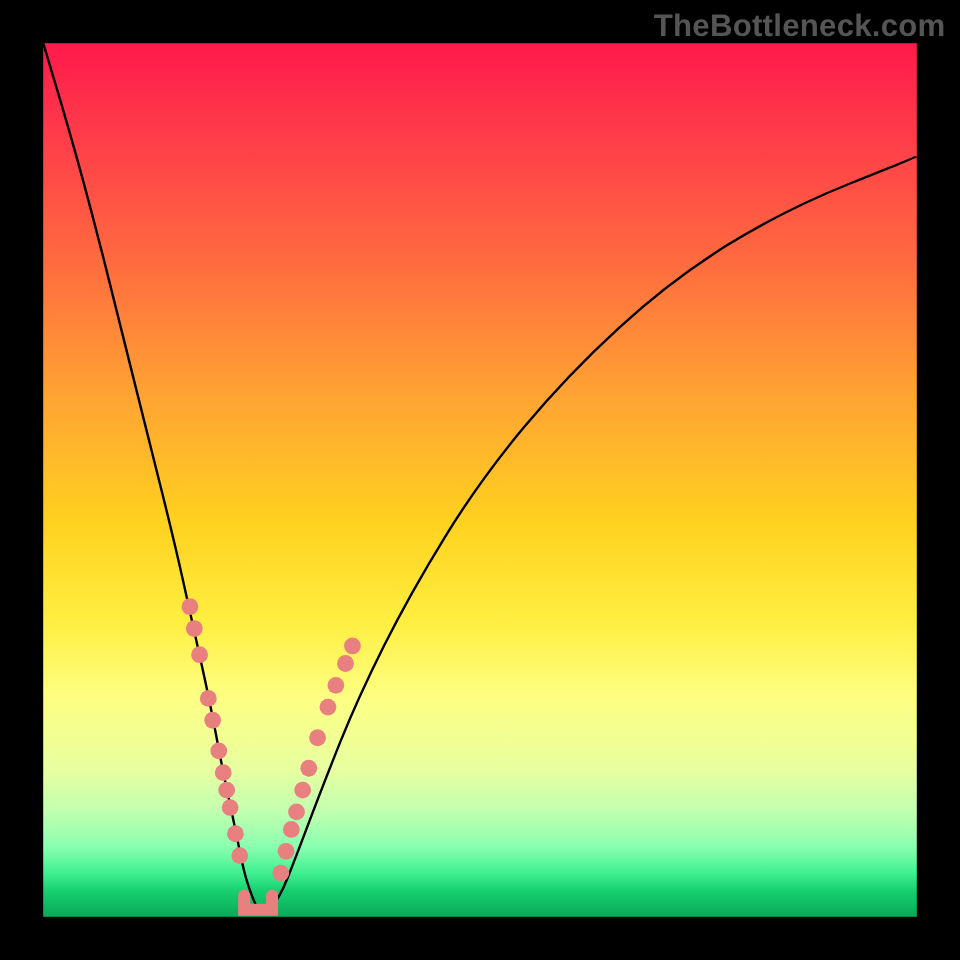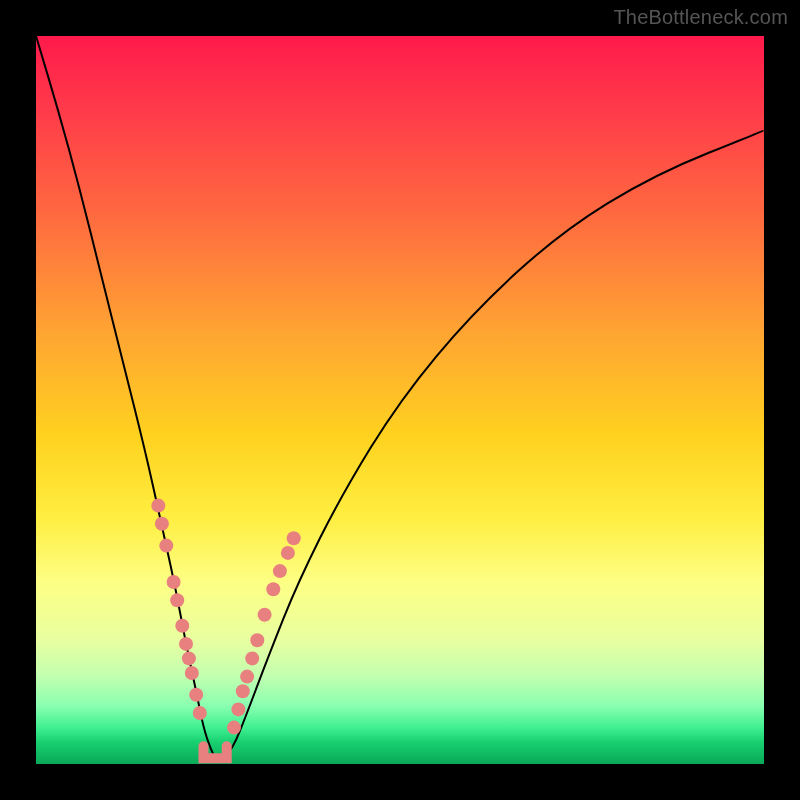--- a/index.html
+++ b/index.html
@@ -37,22 +37,22 @@
       #40f090 95%,
       #18d070 97%,
       #0aa858 100%
     );
   }
   .watermark {
     position: absolute;
     top: 6px;
     right: 12px;
     color: #555;
-    font-size: 20px;
-    font-weight: 400;
+    font-size: 26px;
+    font-weight: 700;
     letter-spacing: 0.2px;
     user-select: none;
   }
   svg.curves {
     position: absolute;
     left: 0; top: 0;
     width: 728px;
     height: 728px;
     overflow: visible;
   }

